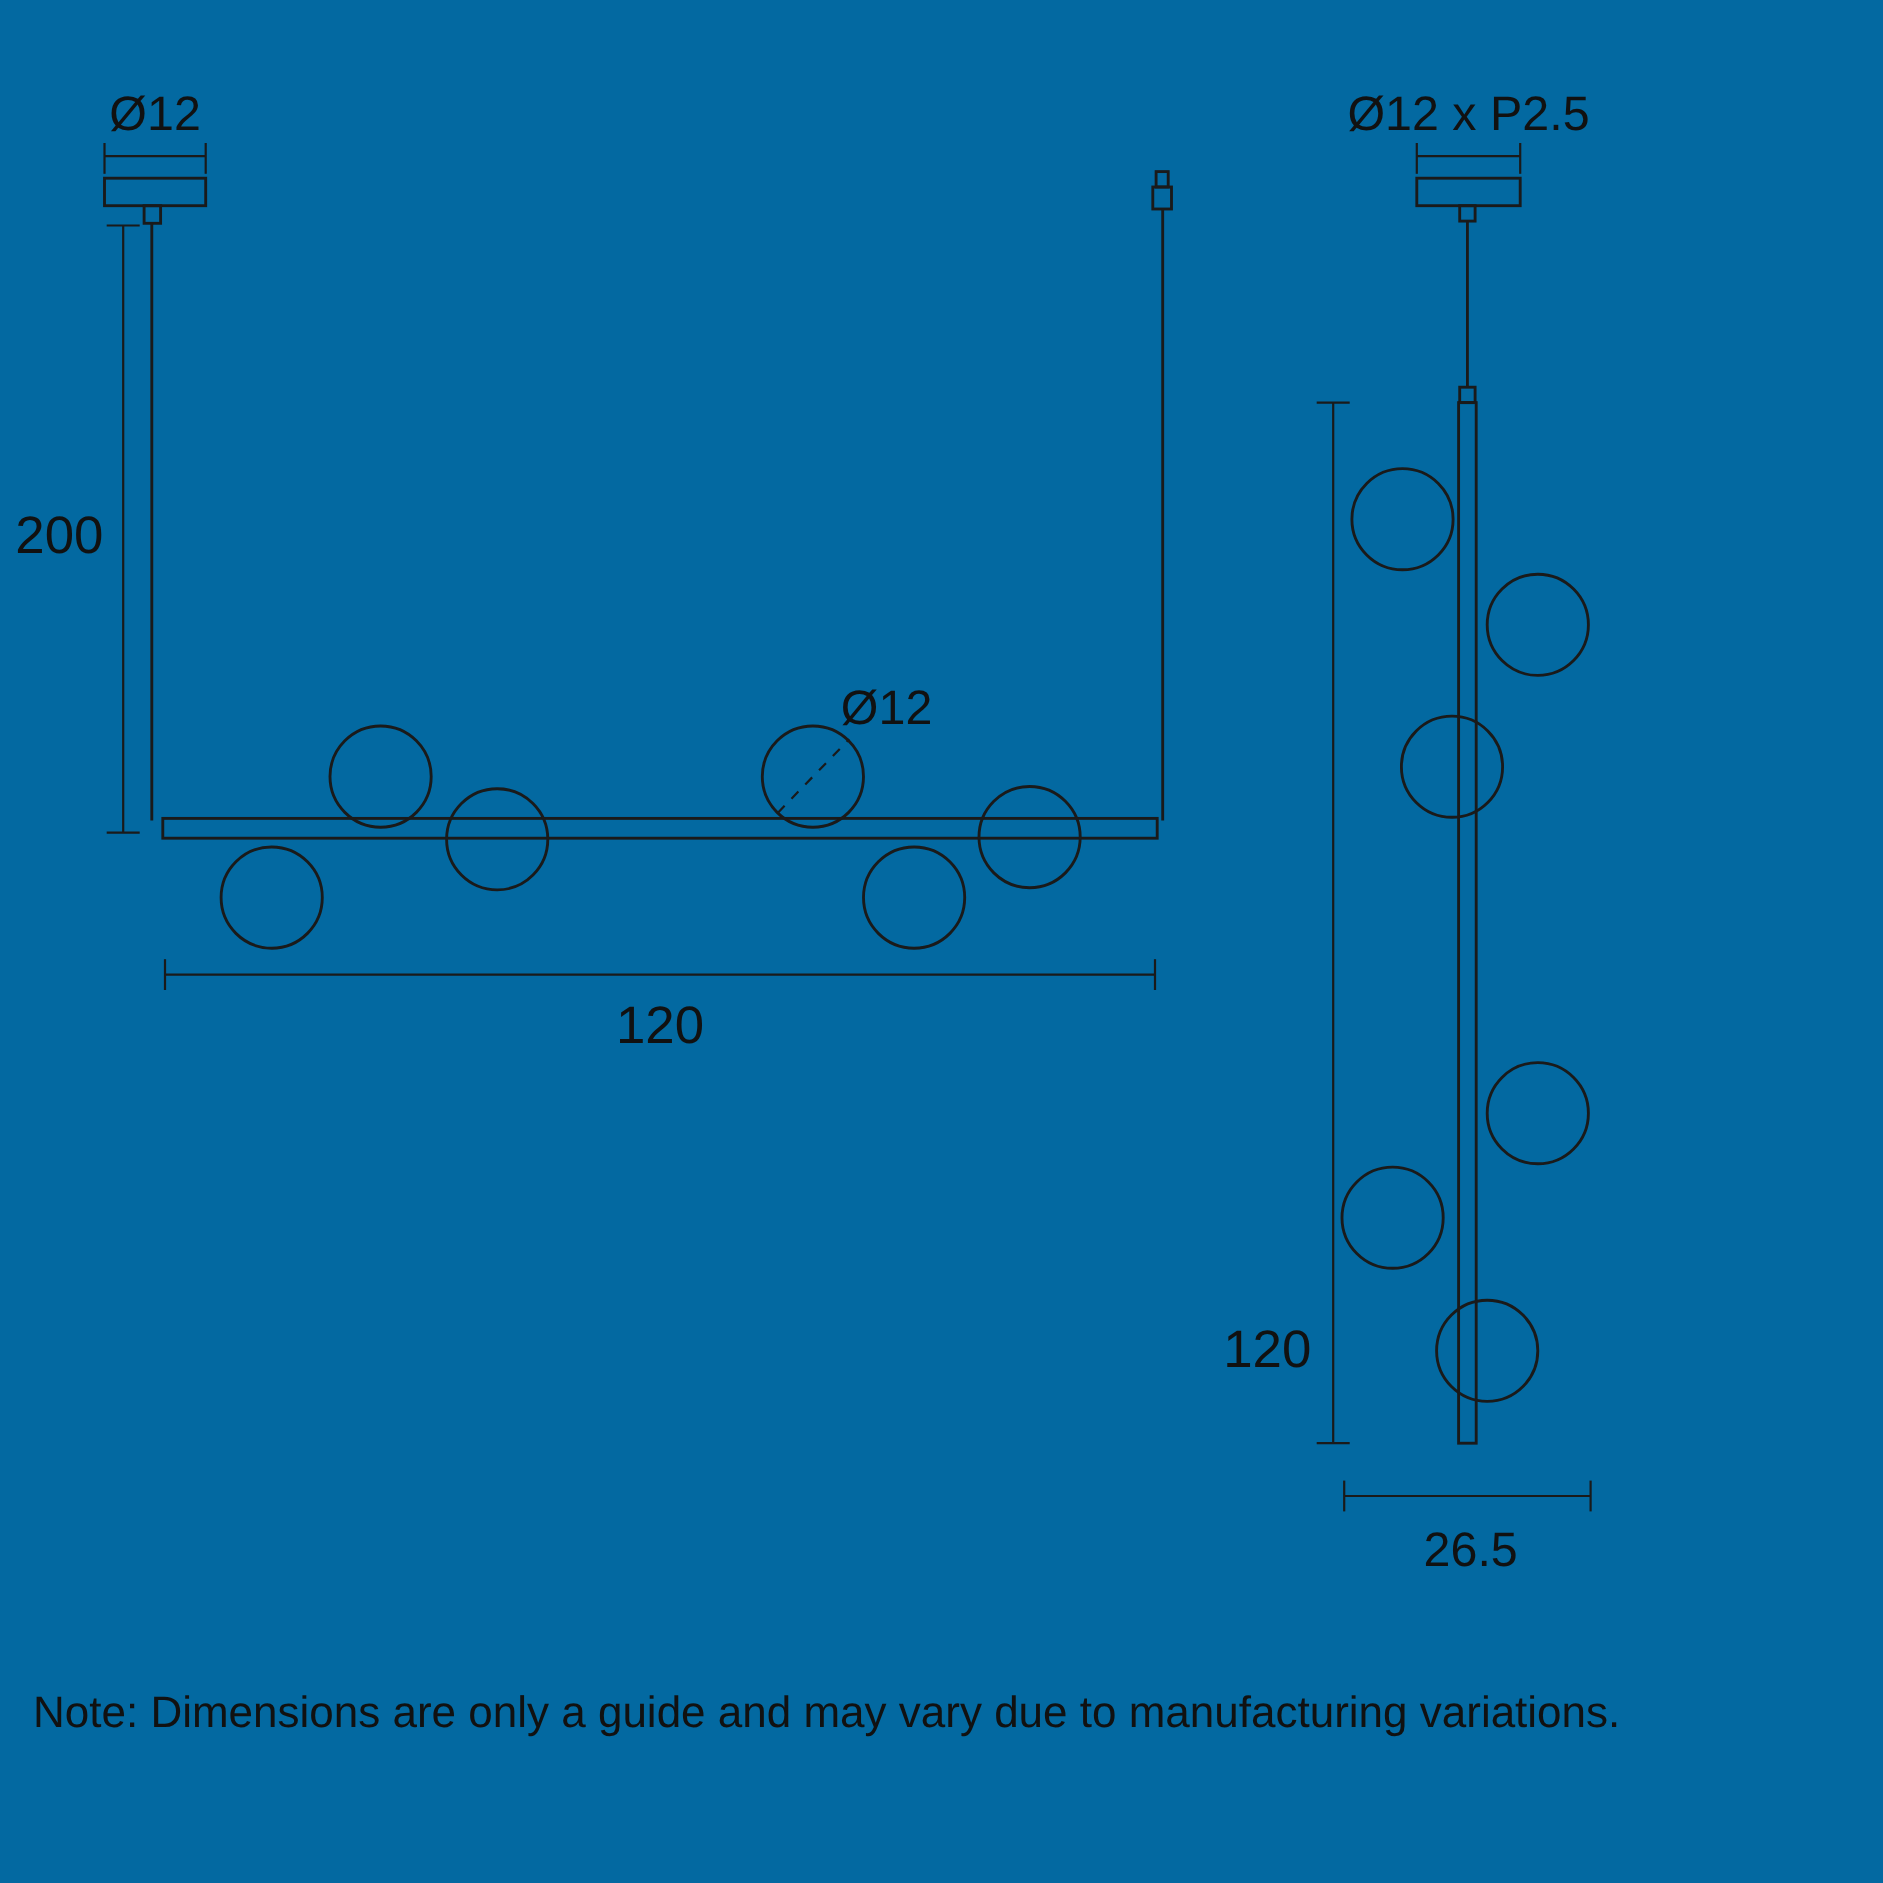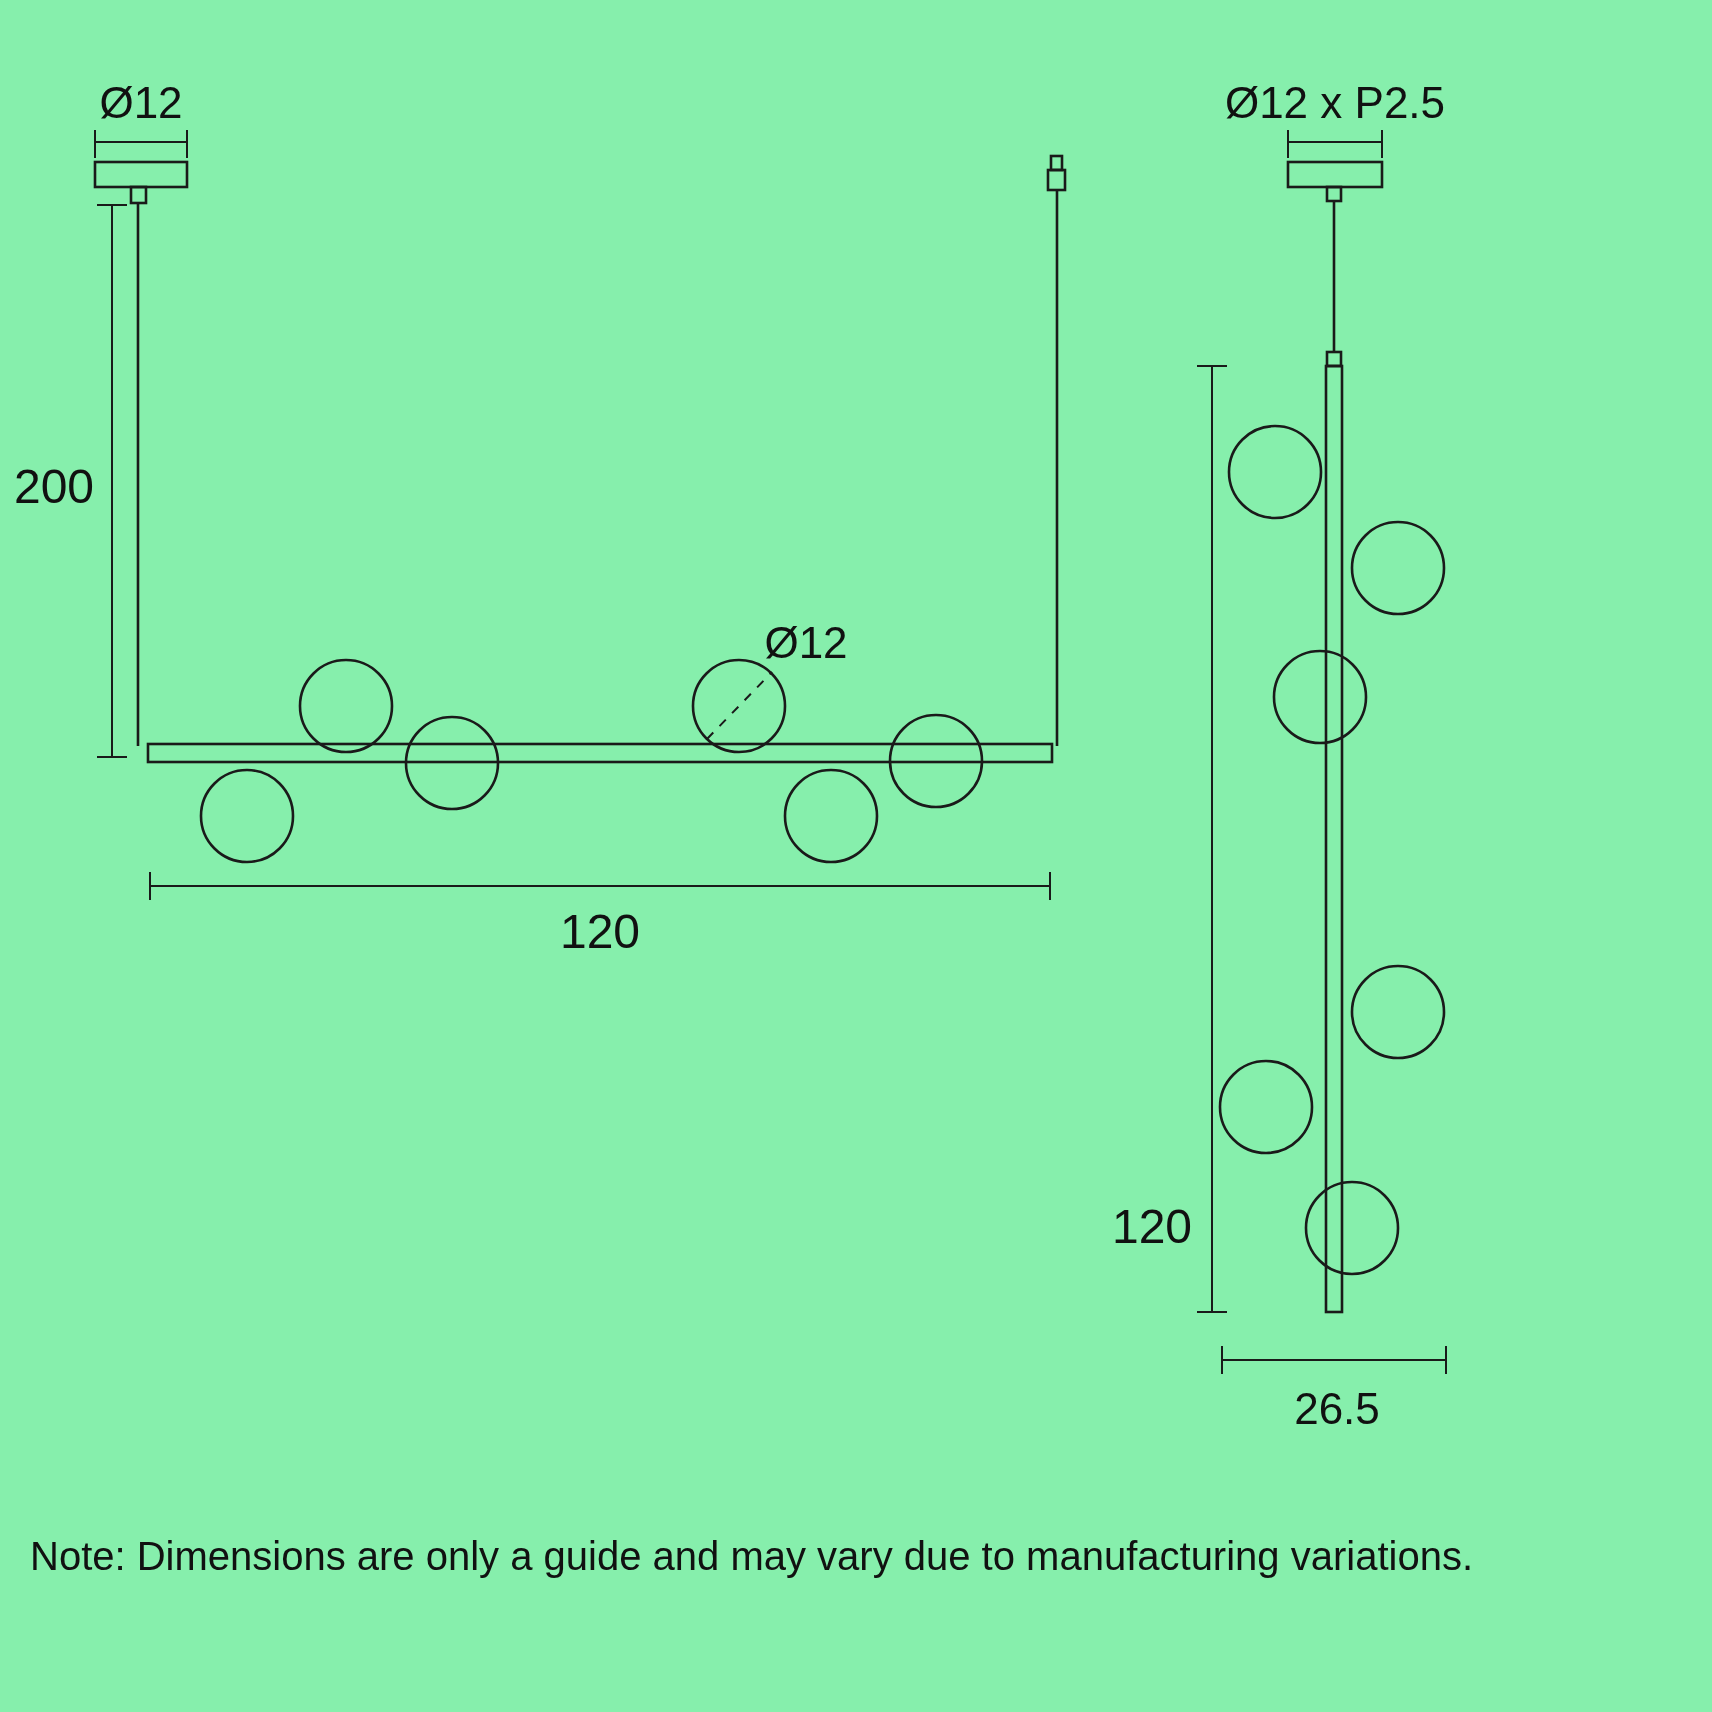--- a/index.html
+++ b/index.html
@@ -3,21 +3,21 @@
 <meta charset="utf-8">
 <style>
   html, body {
     margin: 0;
     padding: 0;
     background: #ffffff;
   }
   .page {
     width: 1712px;
     height: 1712px;
-    background: #86efac;
+    background: #0369a1;
     position: relative;
   }
   svg { display: block; }
   .ln {
     fill: none;
     stroke: #1a1a1a;
     stroke-width: 2.6;
   }
   .dim {
     fill: none;

